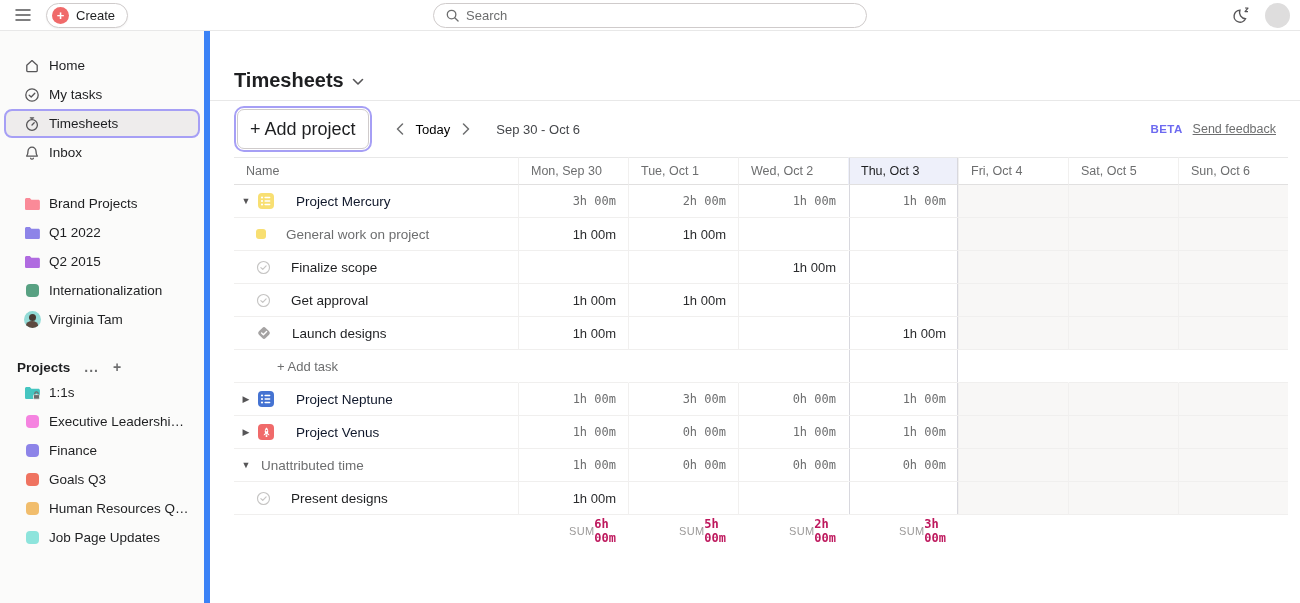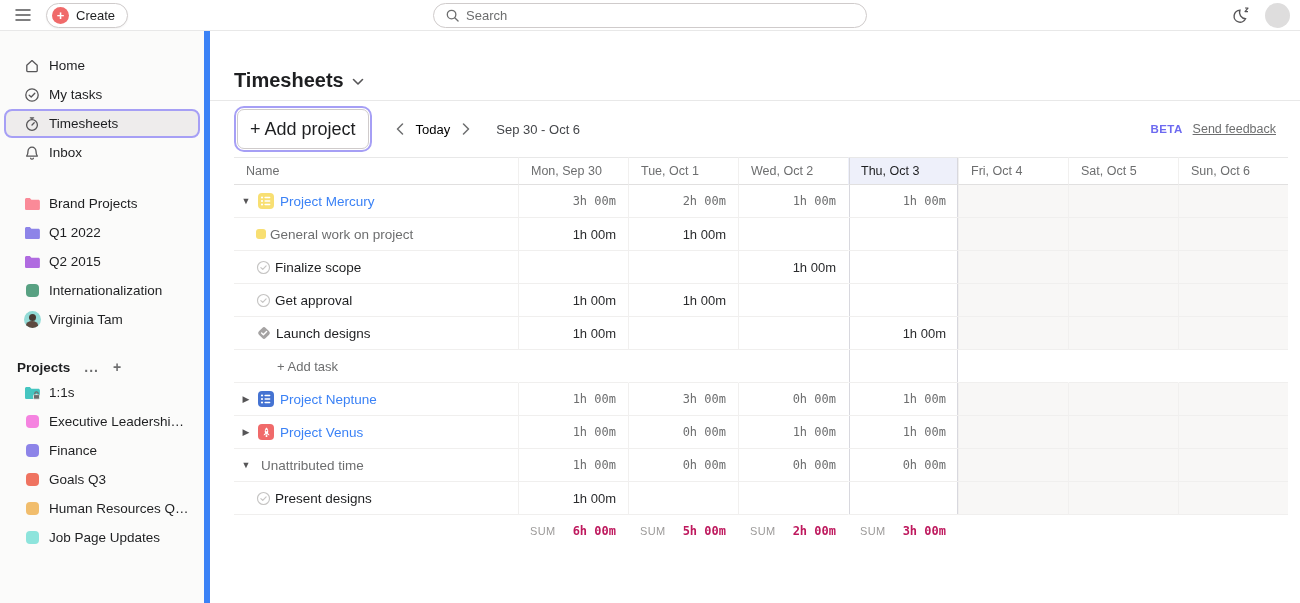--- a/index.html
+++ b/index.html
@@ -59,29 +59,29 @@
   .cell { height:33px; border-bottom:1px solid #f0efee; display:flex; align-items:center; background:#fff; }
   .cell.day { border-left:1px solid #f1f0ef; justify-content:flex-end; padding:0 12px; }
   .cell.future { background:#f8f7f6; }
   .cell.blank { border-left-color:transparent; background:#fff; }
   .cell.today-c { background:#fff; box-shadow:inset 1px 0 0 #d8d8de, inset -1px 0 0 #d8d8de; border-left-color:transparent; }
   .mono-val { font-family:"DejaVu Sans Mono", monospace; font-size:12px; color:#6d6e6f; }
   .task-val { font-size:13px; color:#2a2b2d; }
   .name-cell { padding-left:6px; gap:6px; cursor:pointer; }
   .name-cell .tri { width:12px; flex:0 0 12px; font-size:9px; color:#565557; text-align:center; cursor:pointer; }
   .proj-icon { width:16px; height:16px; border-radius:4px; flex:0 0 16px; display:flex; align-items:center; justify-content:center; }
-  .proj-name { font-size:13.5px; font-weight:500; color:#3b82f6; margin-left:0; }
+  .proj-name { font-size:13.5px; font-weight:500; color:#0f172a; margin-left:16px; }
   .group-name { font-size:13.5px; color:#6d6e6f; margin-left:3px; }
-  .task-indent { padding-left:22px; gap:4px;align-items:center; }
+  .task-indent { padding-left:22px; gap:20px;align-items:center; }
   .task-name { font-size:13.5px; color:#1e1f21; }
   .task-name.muted { color:#6d6e6f; }
   .tiny-swatch { width:10px; height:10px; border-radius:3px; flex:0 0 10px; }
   .addtask-cell { padding-left:43px; font-size:13px; color:#6d6e6f; cursor:pointer; }
   .sum-cell { height:32px; display:flex; align-items:center; justify-content:space-between; padding:0 12px; }
-  .sum-label { font-size:11px; color:#9c9a99; letter-spacing:.3px; }
+  .sum-label { font-size:11px; color:#9c9a99; letter-spacing:.3px;margin-left:39px; }
   .sum-val { font-family:"DejaVu Sans Mono", monospace; font-size:12px; font-weight:700; color:#be185d; }
 </style>
 </head>
 <body>
 
 <div class="app">
 
   <div class="topbar">
     <button class="hamburger">
       <svg width="16" height="14" viewBox="0 0 16 14">

